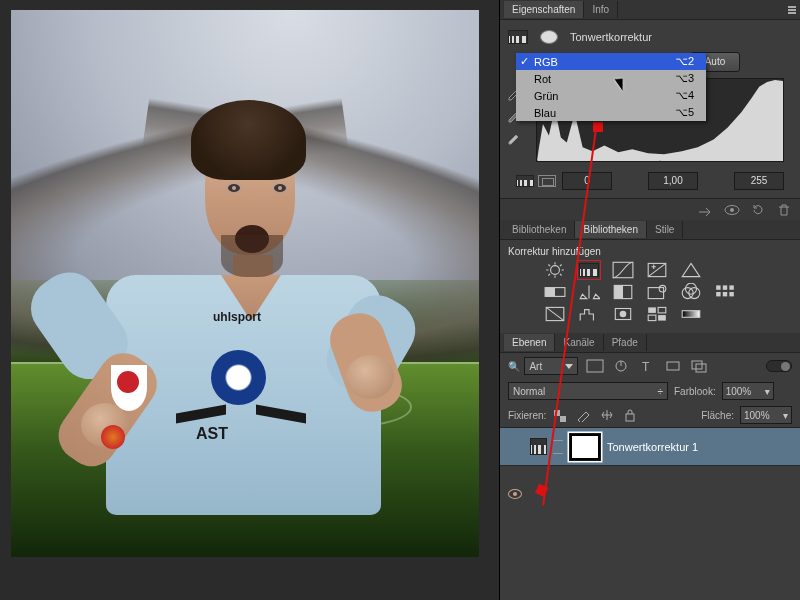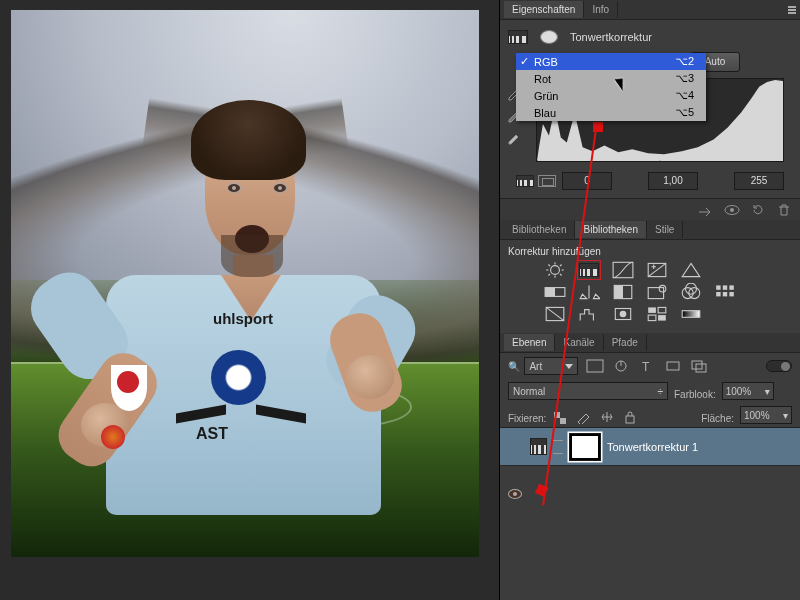--- a/index.html
+++ b/index.html
@@ -73,21 +73,21 @@
   background:#c79a7c;
 }
 .fist { position:absolute; width:48px; height:44px; border-radius:50%;
   background: radial-gradient(circle at 40% 35%, #dbb79b 0%, #b88e70 80%);
 }
 .fist.l { left:10px; top:358px; }
 .fist.r { left:275px; top:310px; }
 .logo-center { position:absolute; left:140px; top:305px; width:55px; height:55px; border-radius:50%;
   background: radial-gradient(circle,#fff 30%,#153a8a 35%,#153a8a 100%);
 }
-.brand-chest { position:absolute; left:142px; top:265px; color:#1a1a1a; font-size:15px; font-weight:700; }
+.brand-chest { position:absolute; left:142px; top:265px; color:#1a1a1a; font-size:12px; font-weight:700; }
 .sponsor { position:absolute; left:125px; top:380px; color:#1a1a1a; font-size:16px; font-weight:700; }
 .wings { position:absolute; left:105px; top:360px; width:130px; height:22px; }
 .wings::before,.wings::after{content:"";position:absolute;top:4px;width:50px;height:10px;background:#1a1a1a;}
 .wings::before{left:0; transform:skewY(-10deg);} .wings::after{right:0; transform:skewY(10deg);}
 .badge-liga { position:absolute; left:40px; top:320px; width:36px; height:46px; background:#fff; border-radius:0 0 50% 50%; }
 .badge-liga::before{content:"";position:absolute;left:6px;top:6px;width:22px;height:22px;border-radius:50%;background:#c9222a;}
 .sleevelogo { position:absolute; left:30px; top:380px; width:24px; height:24px; border-radius:50%;
   background: radial-gradient(circle,#e07a1f 0%, #c9222a 80%);
 }
 
@@ -144,21 +144,21 @@
 .adj-icon { width:22px; height:18px; display:flex; align-items:center; justify-content:center; }
 .adj-icon.selected { outline:1px solid #c9222a; }
 
 .layers-head { display:flex; align-items:center; gap:8px; padding:4px 8px; }
 .search { display:flex; align-items:center; gap:4px; }
 .search-sel { width:54px; height:18px; border:1px solid #1a1a1a; background:#474747; display:flex; align-items:center; justify-content:space-between; padding:0 4px; }
 .filter-icons { display:flex; gap:8px; }
 .tiny { width:18px; height:14px; opacity:.8; }
 .switch { margin-left:auto; width:26px; height:12px; border:1px solid #1a1a1a; border-radius:6px; background:#2d2d2d; position:relative; }
 .switch::after{content:"";position:absolute;right:1px;top:1px;width:9px;height:9px;border-radius:50%;background:#777;}
-.blend-row,.lock-row { display:flex; align-items:flex-end; gap:6px; padding:3px 8px; }
+.blend-row,.lock-row { display:flex; align-items:center; gap:6px; padding:3px 8px; }
 .blend { width:160px; height:18px; border:1px solid #1a1a1a; background:#474747; display:flex; align-items:center; justify-content:space-between; padding:0 4px; }
 .pct { width:52px; height:18px; border:1px solid #1a1a1a; background:#474747; display:flex; align-items:center; justify-content:space-between; padding:0 3px; }
 .label { color:#bbb; }
 .lock-icons { display:flex; gap:5px; }
 
 .layer-list { border-top:1px solid #222; }
 .layer { display:flex; align-items:center; height:38px; padding:0 6px; gap:6px; border-bottom:1px solid #2a2a2a; }
 .layer.active { background:#5a748a; color:#fff;text-align:center; }
 .vis { width:18px; text-align:center; }
 .eye { width:14px; height:10px; border:1px solid #aaa; border-radius:50%; position:relative; display:inline-block; }

